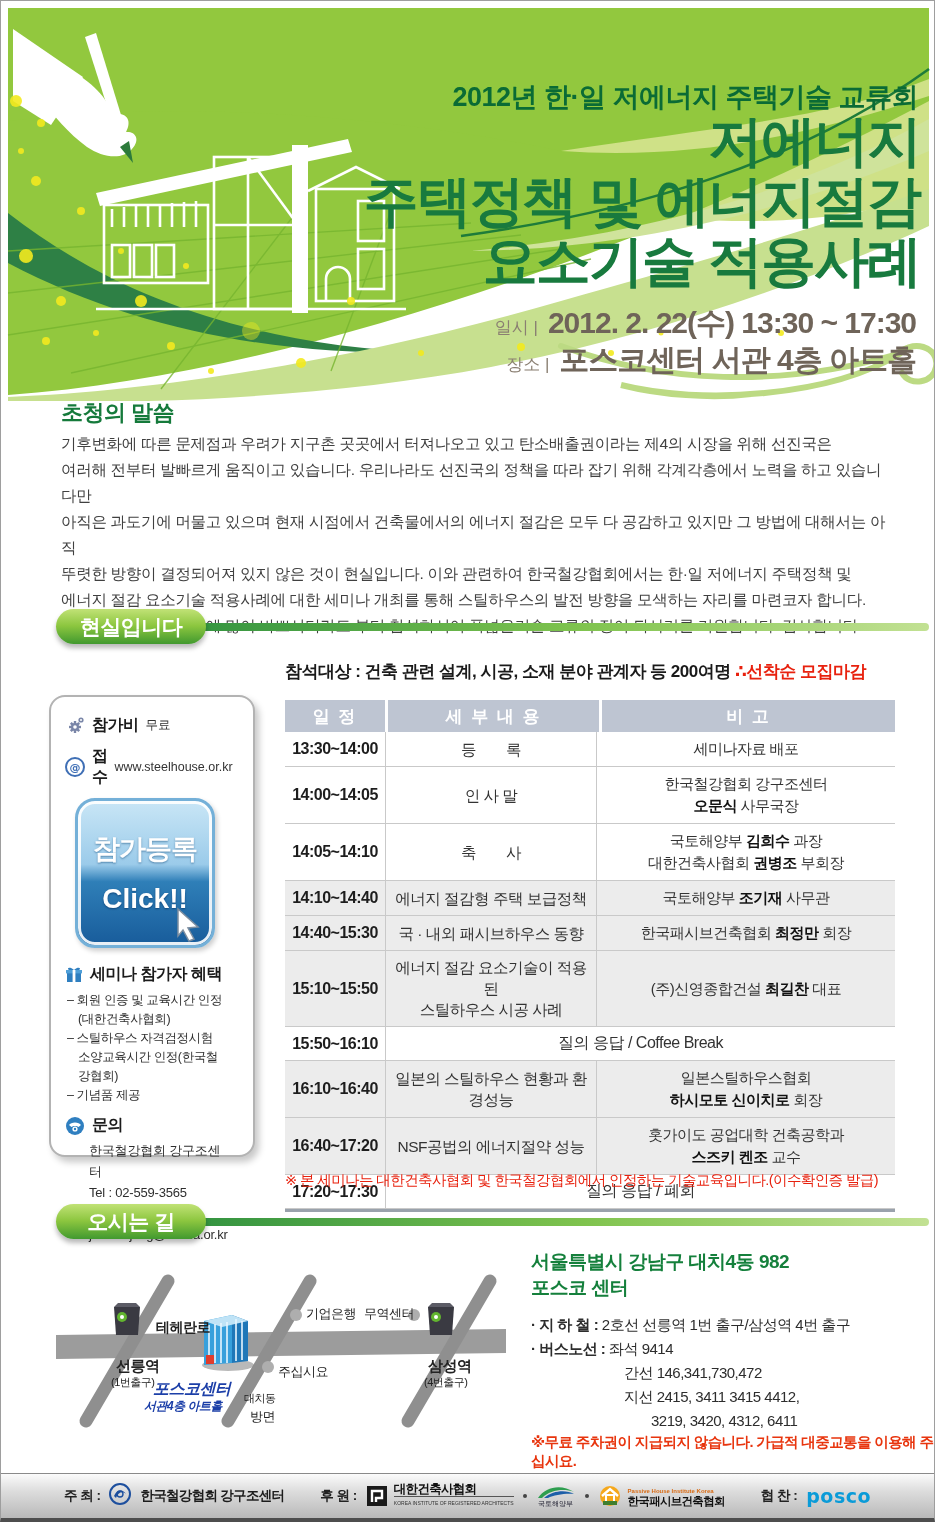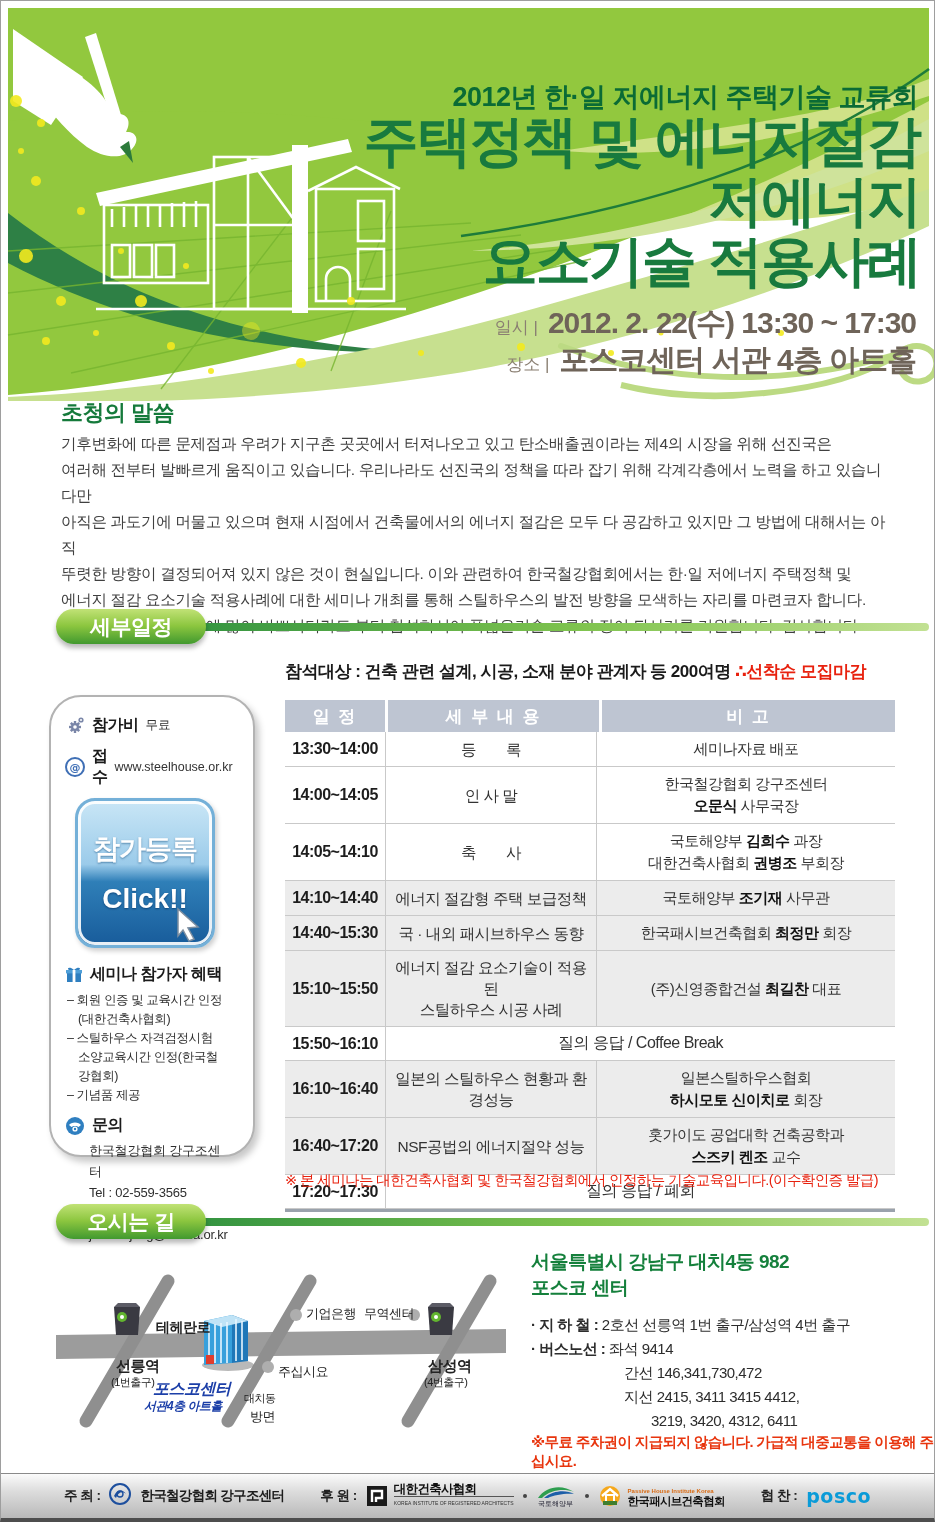--- a/index.html
+++ b/index.html
@@ -27,21 +27,21 @@
     display:flex;align-items:center;justify-content:center;letter-spacing:-0.5px;
     background:linear-gradient(180deg,#c1e276 0%,#8cc63f 48%,#41992f 100%);
     box-shadow:0 4px 5px rgba(0,0,0,.28);
   }
   
   .audience{position:absolute;left:284px;top:659px;font-size:17px;font-weight:700;color:#1a1a1a;letter-spacing:-0.5px;}
   .audience .hl{color:#e8210e;}
   
   .sidebar{
     position:absolute;left:48px;top:694px;width:206px;height:462px;background:#fff;
-    border:2px solid #b3b3b3;border-radius:32px;box-shadow:4px 5px 7px rgba(0,0,0,.22);
+    border:2px solid #b3b3b3;border-radius:16px;box-shadow:4px 5px 7px rgba(0,0,0,.22);
     padding:18px 28px 0 14px;
   }
   .sb-row{display:flex;align-items:center;gap:7px;margin-bottom:10px;}
   .sb-ico{flex:0 0 auto;display:flex;align-items:center;justify-content:center;}
   .sb-label{font-size:16px;font-weight:800;color:#1b1b1b;letter-spacing:-0.5px;}
   .sb-small{font-size:12.5px;color:#333;}
   .reg-btn{
     position:relative;width:140px;height:150px;margin:8px auto 16px auto;border-radius:20px;cursor:pointer;
     border:3px solid #74b0d8;
     background:linear-gradient(180deg,#c9e6f6 0%,#9bcbea 44%,#2f7fb8 56%,#185c9b 100%);
@@ -190,22 +190,22 @@
         <circle cx="20" cy="150" r="3"></circle>
         <circle cx="15" cy="100" r="6"></circle>
         <circle cx="40" cy="122" r="4"></circle>
       <circle cx="250" cy="330" r="9" opacity="0.45"></circle>
         <circle cx="185" cy="265" r="3"></circle>
     </g>
   </svg>
 
   <div class="hdr-badge">2012년 한·일 저에너지 주택기술 교류회</div>
   <div class="hdr-title">
+    <div>저에너지</div>
     <div>주택정책 및 에너지절감</div>
-    <div>저에너지</div>
     <div>요소기술 적용사례</div>
   </div>
   <div class="hdr-when">
     <div class="row">
       <span class="lbl">일시 |</span>
       <span class="val">2012. 2. 22(수) 13:30 ~ 17:30</span>
     </div>
     <div class="row">
       <span class="lbl">장소 |</span>
       <span class="val">포스코센터 서관 4층 아트홀</span>
@@ -216,21 +216,21 @@
   <div class="inv-body">
       <div>기후변화에 따른 문제점과 우려가 지구촌 곳곳에서 터져나오고 있고 탄소배출권이라는 제4의 시장을 위해 선진국은</div>
       <div>여러해 전부터 발빠르게 움직이고 있습니다. 우리나라도 선진국의 정책을 따라 잡기 위해 각계각층에서 노력을 하고 있습니다만</div>
       <div>아직은 과도기에 머물고 있으며 현재 시점에서 건축물에서의 에너지 절감은 모두 다 공감하고 있지만 그 방법에 대해서는 아직</div>
       <div>뚜렷한 방향이 결정되어져 있지 않은 것이 현실입니다. 이와 관련하여 한국철강협회에서는 한·일 저에너지 주택정책 및</div>
       <div>에너지 절감 요소기술 적용사례에 대한 세미나 개최를 통해 스틸하우스의 발전 방향을 모색하는 자리를 마련코자 합니다.</div>
       <div>한해를 시작하는 시점에 많이 바쁘시더라도 부디 참석하시어 폭넓은기술 교류의 장이 되시기를 기원합니다. 감사합니다.</div>
     </div>
 
   <div class="pill-line" style="left:150px;top:622px;width:778px;"></div>
-  <div class="pill" style="left:55px;top:608px;">세부일정</div>
+  <div class="pill" style="left:55px;top:608px;">현실입니다</div>
 
   <div class="audience">
     <span>참석대상 : 건축 관련 설계, 시공, 소재 분야 관계자 등 200여명 </span><span class="hl">∴선착순 모집마감</span>
   </div>
 
   <div class="sidebar">
     <div class="sb-row">
       <span class="sb-ico">
         <svg width="20" height="20" viewBox="0 0 20 20">
             <g fill="#7a86a8">

